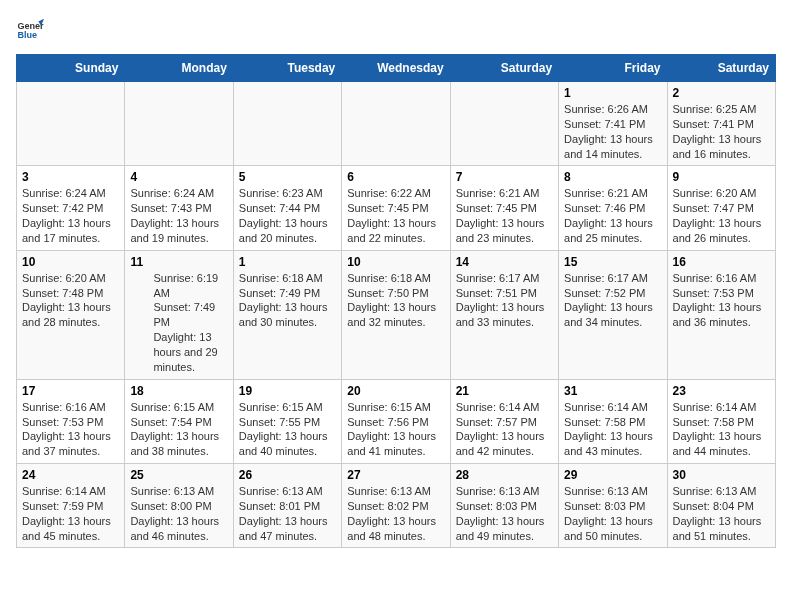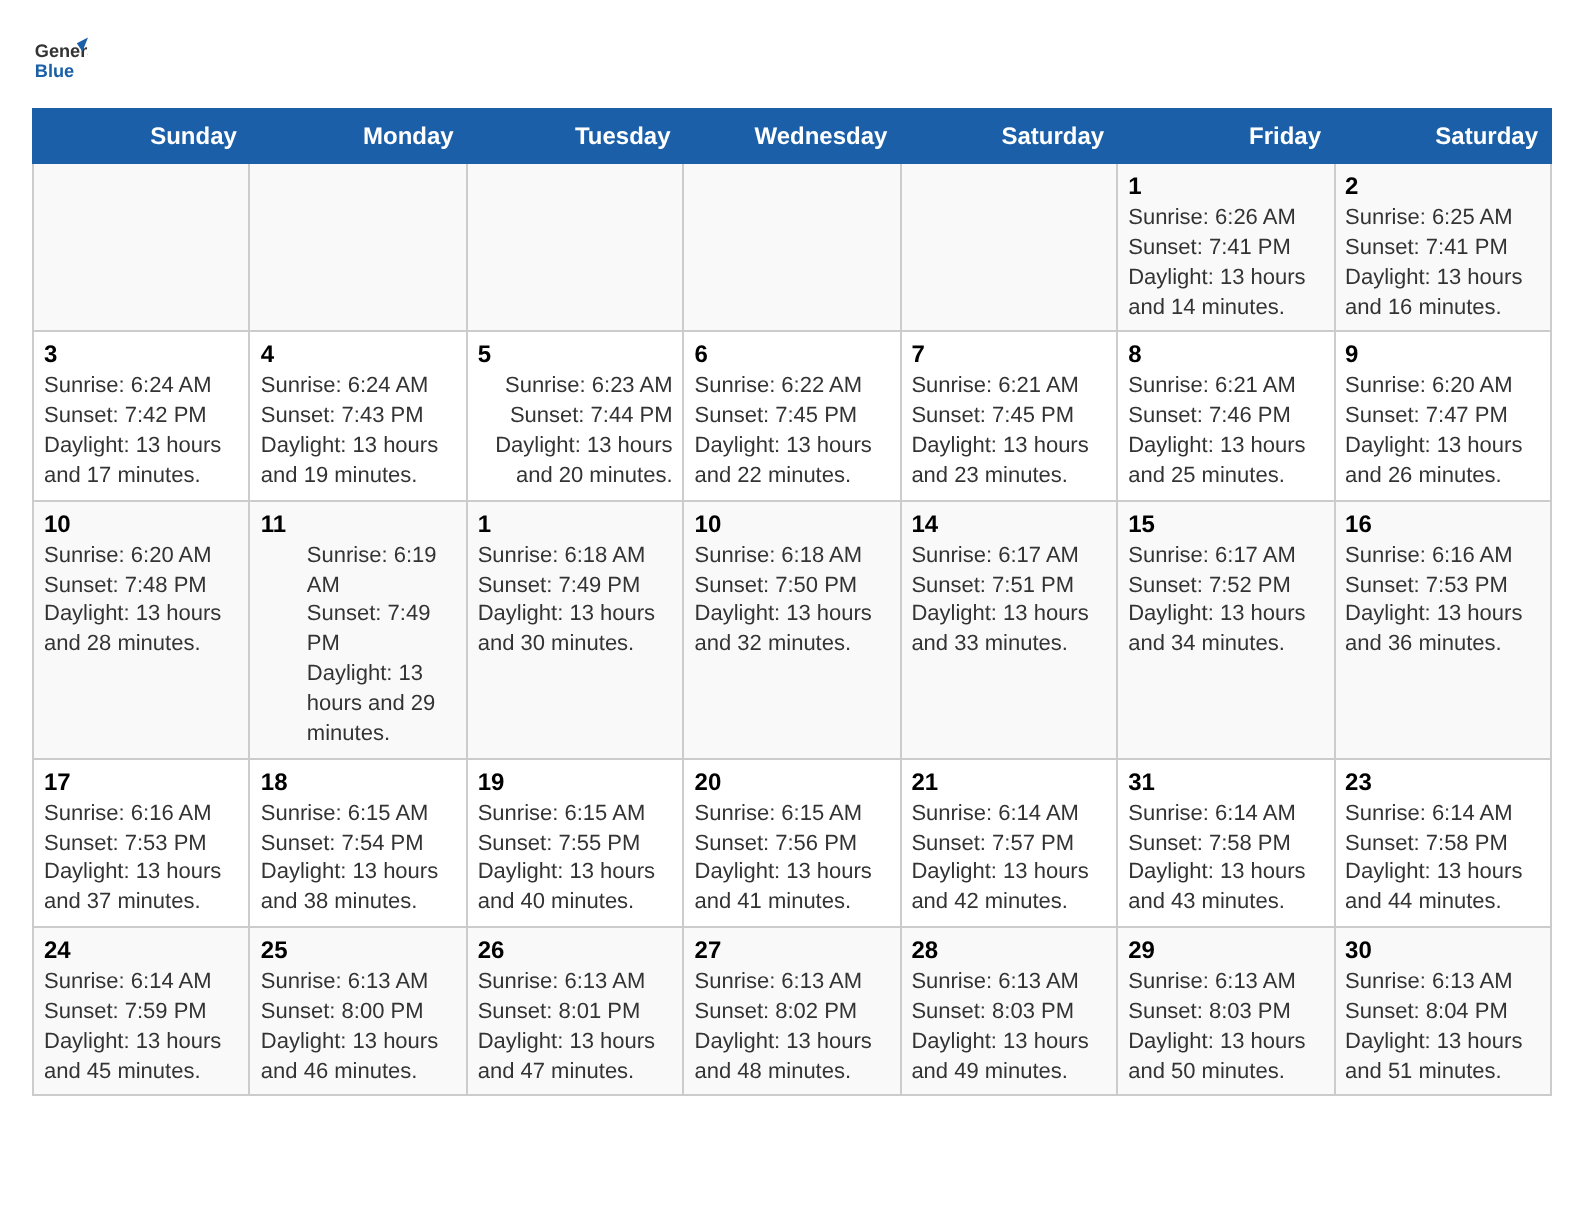--- a/index.html
+++ b/index.html
@@ -143,21 +143,21 @@
 Daylight: 13 hours and 17 minutes.</div>
         </td>
         <td>
           <span class="day-num">4</span>
           <div class="day-info" style="white-space: pre-line;">Sunrise: 6:24 AM
 Sunset: 7:43 PM
 Daylight: 13 hours and 19 minutes.</div>
         </td>
         <td>
           <span class="day-num">5</span>
-          <div class="day-info" style="white-space: pre-line; text-align: right;">Sunrise: 6:23 AM
+          <div class="day-info" style="white-space: pre-line;">Sunrise: 6:23 AM
 Sunset: 7:44 PM
 Daylight: 13 hours and 20 minutes.</div>
         </td>
         <td>
           <span class="day-num">6</span>
           <div class="day-info" style="white-space: pre-line;">Sunrise: 6:22 AM
 Sunset: 7:45 PM
 Daylight: 13 hours and 22 minutes.</div>
         </td>
         <td>

